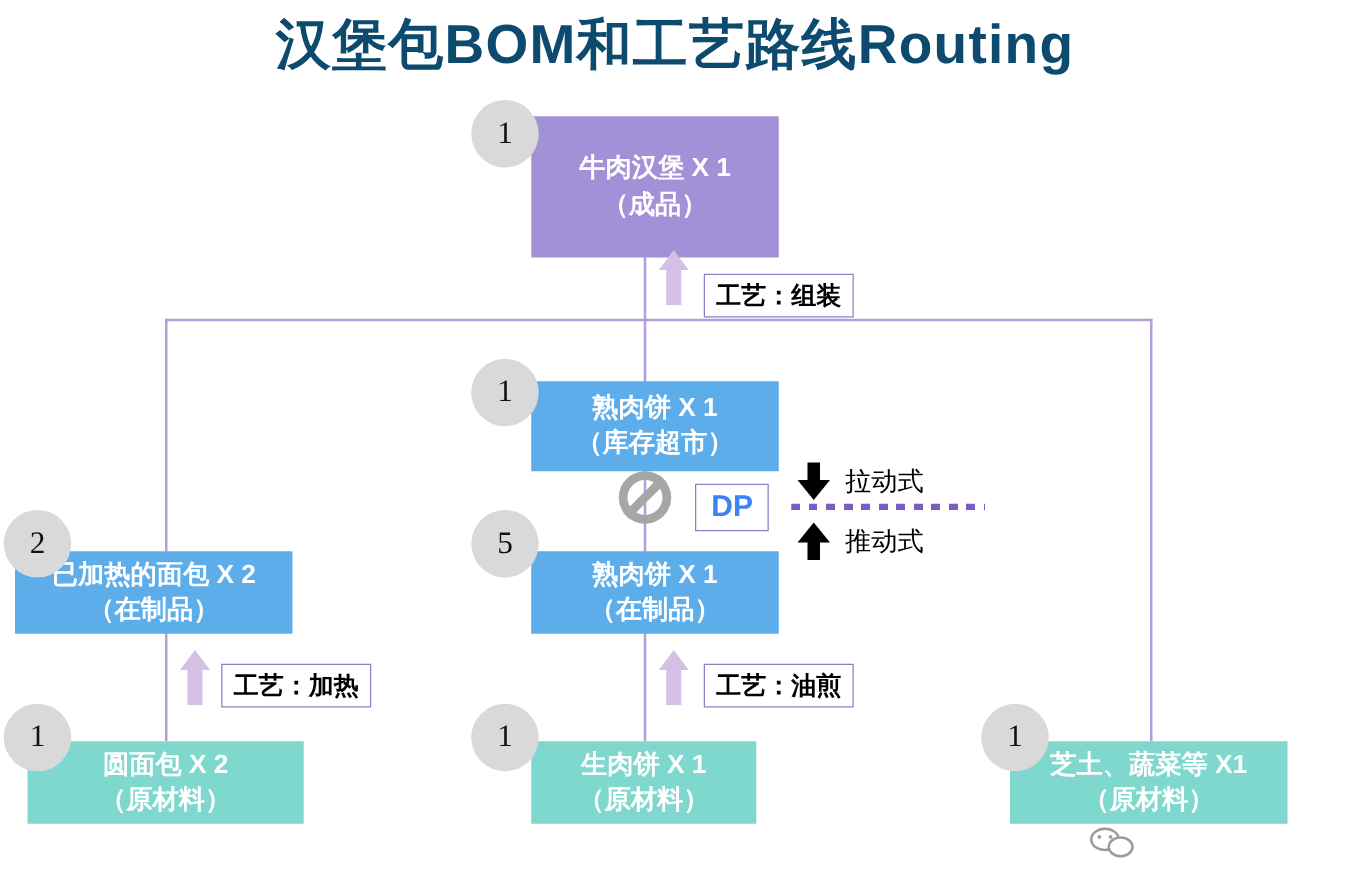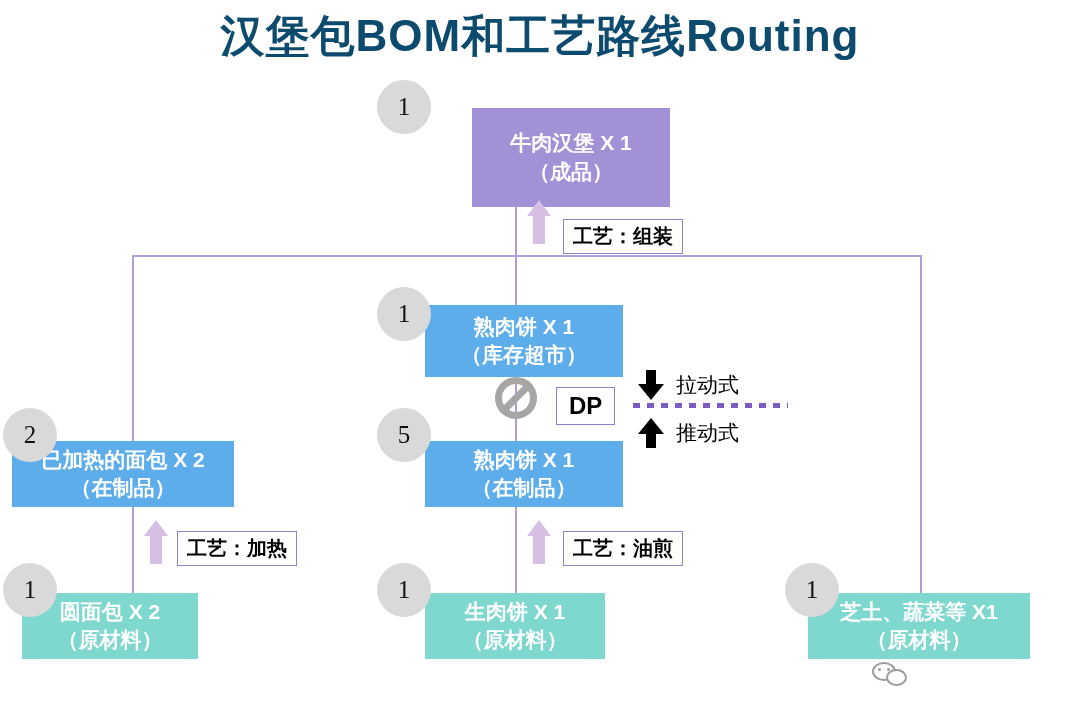--- a/index.html
+++ b/index.html
@@ -64,21 +64,21 @@
   .noentry{
     position:absolute;width:42px;height:42px;border-radius:50%;
     border:7px solid #a6a6a6;box-sizing:border-box;z-index:5;background:transparent;
   }
   .noentry .slash{
     position:absolute;left:50%;top:50%;width:7px;height:42px;background:#a6a6a6;
     transform:translate(-50%,-50%) rotate(45deg);
   }
   .dpbox{
     position:absolute;background:#ffffff;border:1.5px solid #8f7ec8;
-    font-size:24px;font-weight:bold;color:#000000;
+    font-size:24px;font-weight:bold;color:#3b82f6;
     padding:4px 12px;z-index:5;
   }
 
   
   .legend{position:absolute;}
   .legrow{display:flex;align-items:center;gap:12px;height:34px;}
   .legrow .txt{font-size:21px;color:#000000;white-space:nowrap;font-weight:normal;}
   .blkarrow{width:26px;height:30px;position:relative;flex:none;}
   .blkarrow.down .stem{position:absolute;left:8px;top:0;width:10px;height:16px;background:#000;}
   .blkarrow.down .head{position:absolute;left:0;top:14px;width:0;height:0;
@@ -118,21 +118,21 @@
 
   <div class="hline" style="left:132px;top:255px;width:790px;"></div>
 
   <div class="vline" style="left:132px;top:255px;height:186px;"></div>
 
   <div class="vline" style="left:920px;top:255px;height:338px;"></div>
 
   <div class="vline" style="left:132px;top:506px;height:87px;"></div>
 
   <div class="badge" style="left:377px;top:80px;">1</div>
-  <div class="node finished" style="left:425px;top:108px;width:198px;height:99px;margin-left:47px;">
+  <div class="node finished" style="left:425px;top:93px;width:198px;height:113px;">
     <span class="l1">牛肉汉堡 X 1</span>
     <span class="l2">（成品）</span>
   </div>
 
   <div class="parrow" style="left:527px;top:200px;">
     <div class="head"></div>
       <div class="stem"></div>
   </div>
   <div class="proc" style="left:563px;top:219px;">工艺：组装</div>
 
@@ -184,21 +184,21 @@
   </div>
   <div class="proc" style="left:177px;top:531px;">工艺：加热</div>
 
   <div class="parrow" style="left:527px;top:520px;">
     <div class="head"></div>
       <div class="stem"></div>
   </div>
   <div class="proc" style="left:563px;top:531px;">工艺：油煎</div>
 
   <div class="badge" style="left:3px;top:563px;">1</div>
-  <div class="node raw" style="left:22px;top:593px;width:176px;height:66px;">
+  <div class="node raw" style="left:22px;top:593px;width:221px;height:66px;">
     <span class="l1">圆面包 X 2</span>
     <span class="l2">（原材料）</span>
   </div>
 
   <div class="badge" style="left:377px;top:563px;">1</div>
   <div class="node raw" style="left:425px;top:593px;width:180px;height:66px;">
     <span class="l1">生肉饼 X 1</span>
     <span class="l2">（原材料）</span>
   </div>
 

